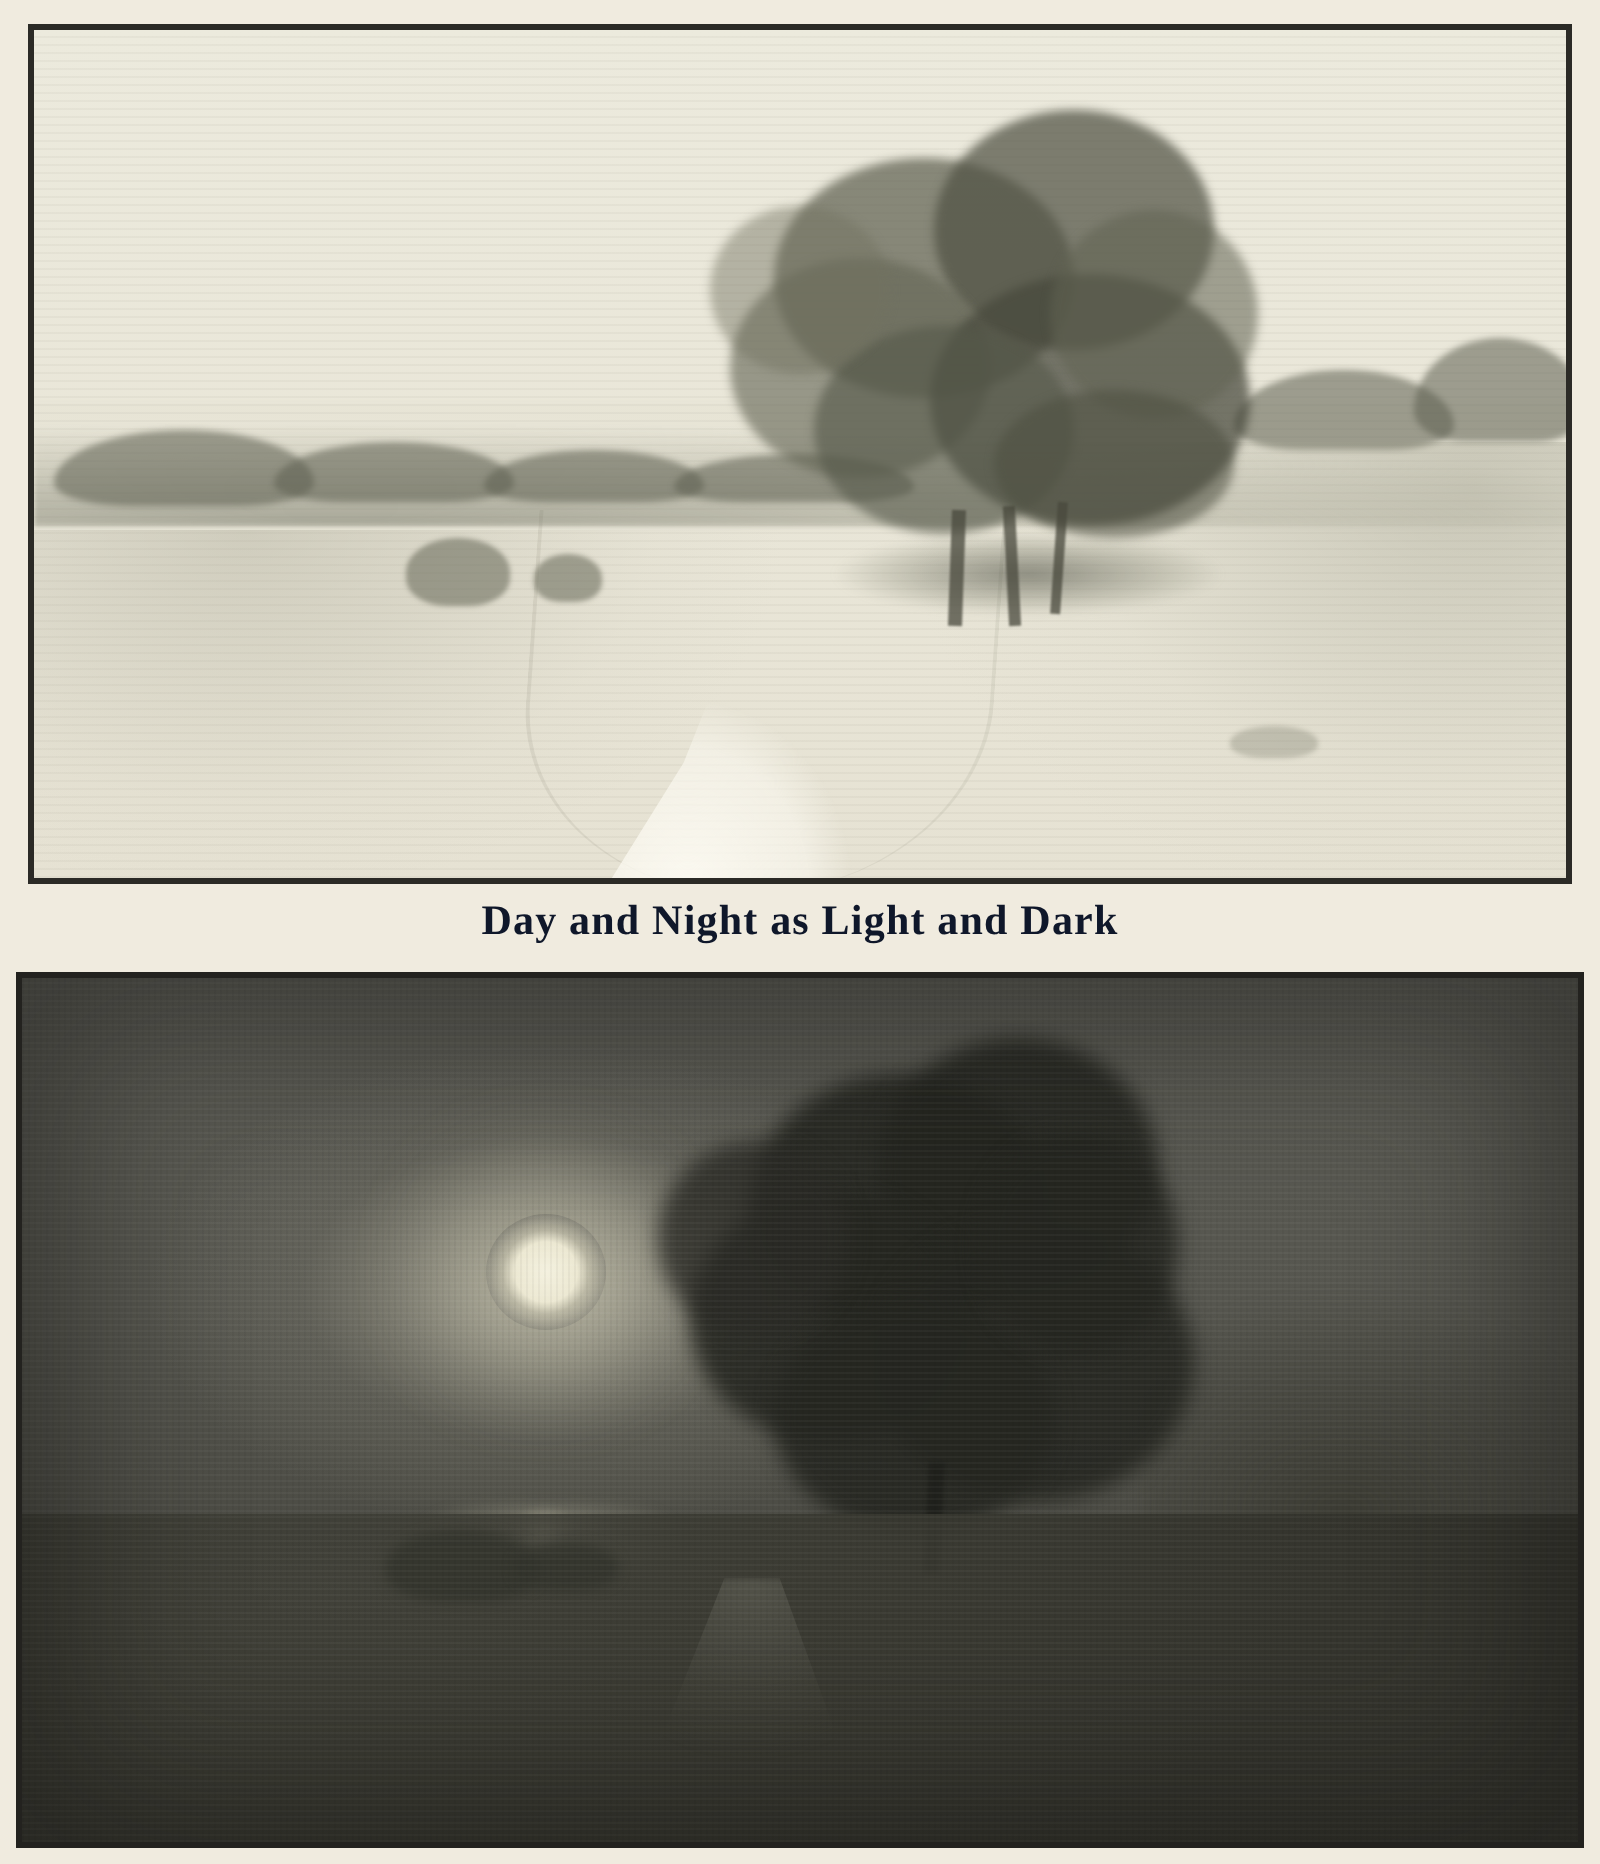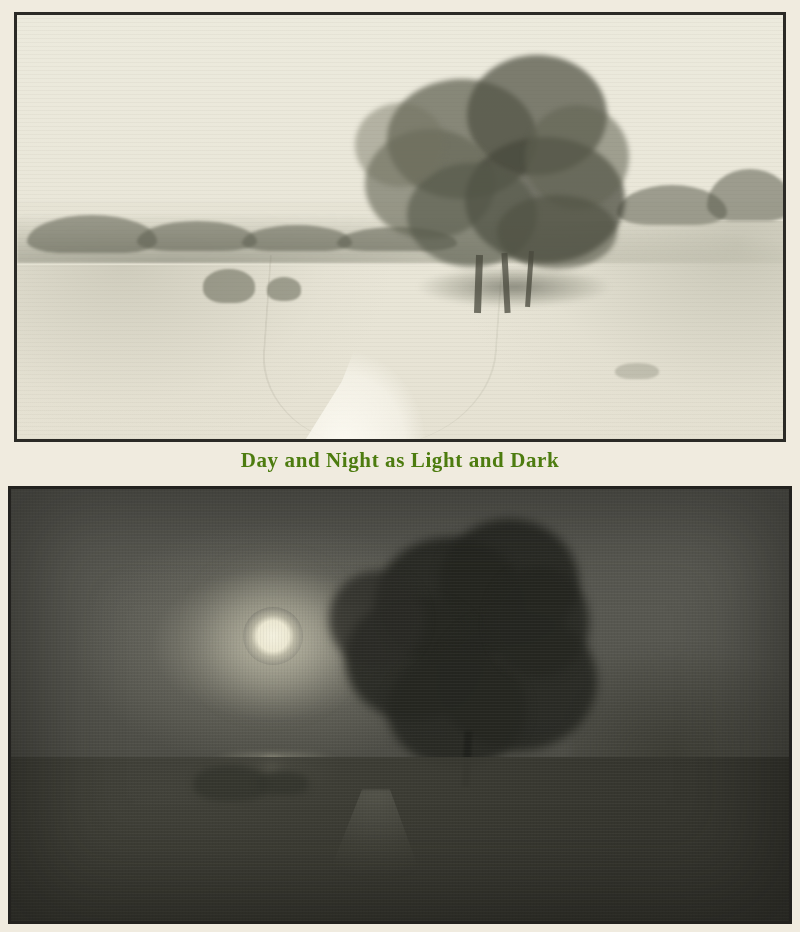--- a/index.html
+++ b/index.html
@@ -158,21 +158,21 @@
   .caption {
     position: absolute;
     left: 0;
     top: 448px;
     width: 800px;
     text-align: center;
     font-family: "Liberation Serif", serif;
     font-weight: bold;
     font-size: 21px;
     letter-spacing: 0.6px;
-    color: #4d7c0f;
+    color: #0f172a;
   }
 
   
   .plate-night {
     position: absolute;
     left: 8px;
     top: 486px;
     width: 784px;
     height: 438px;
     border: 3px solid #23221f;

